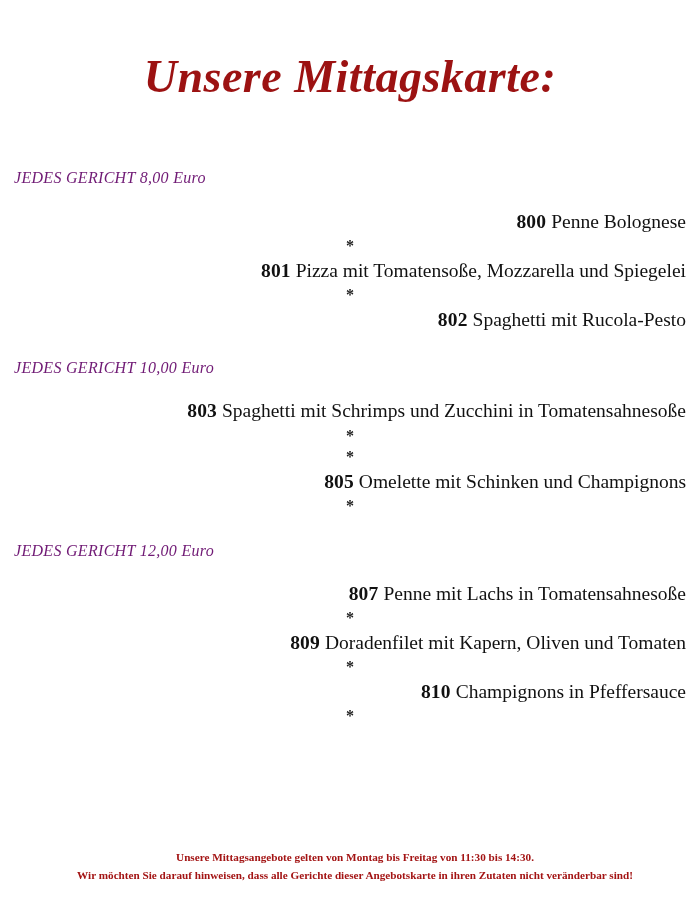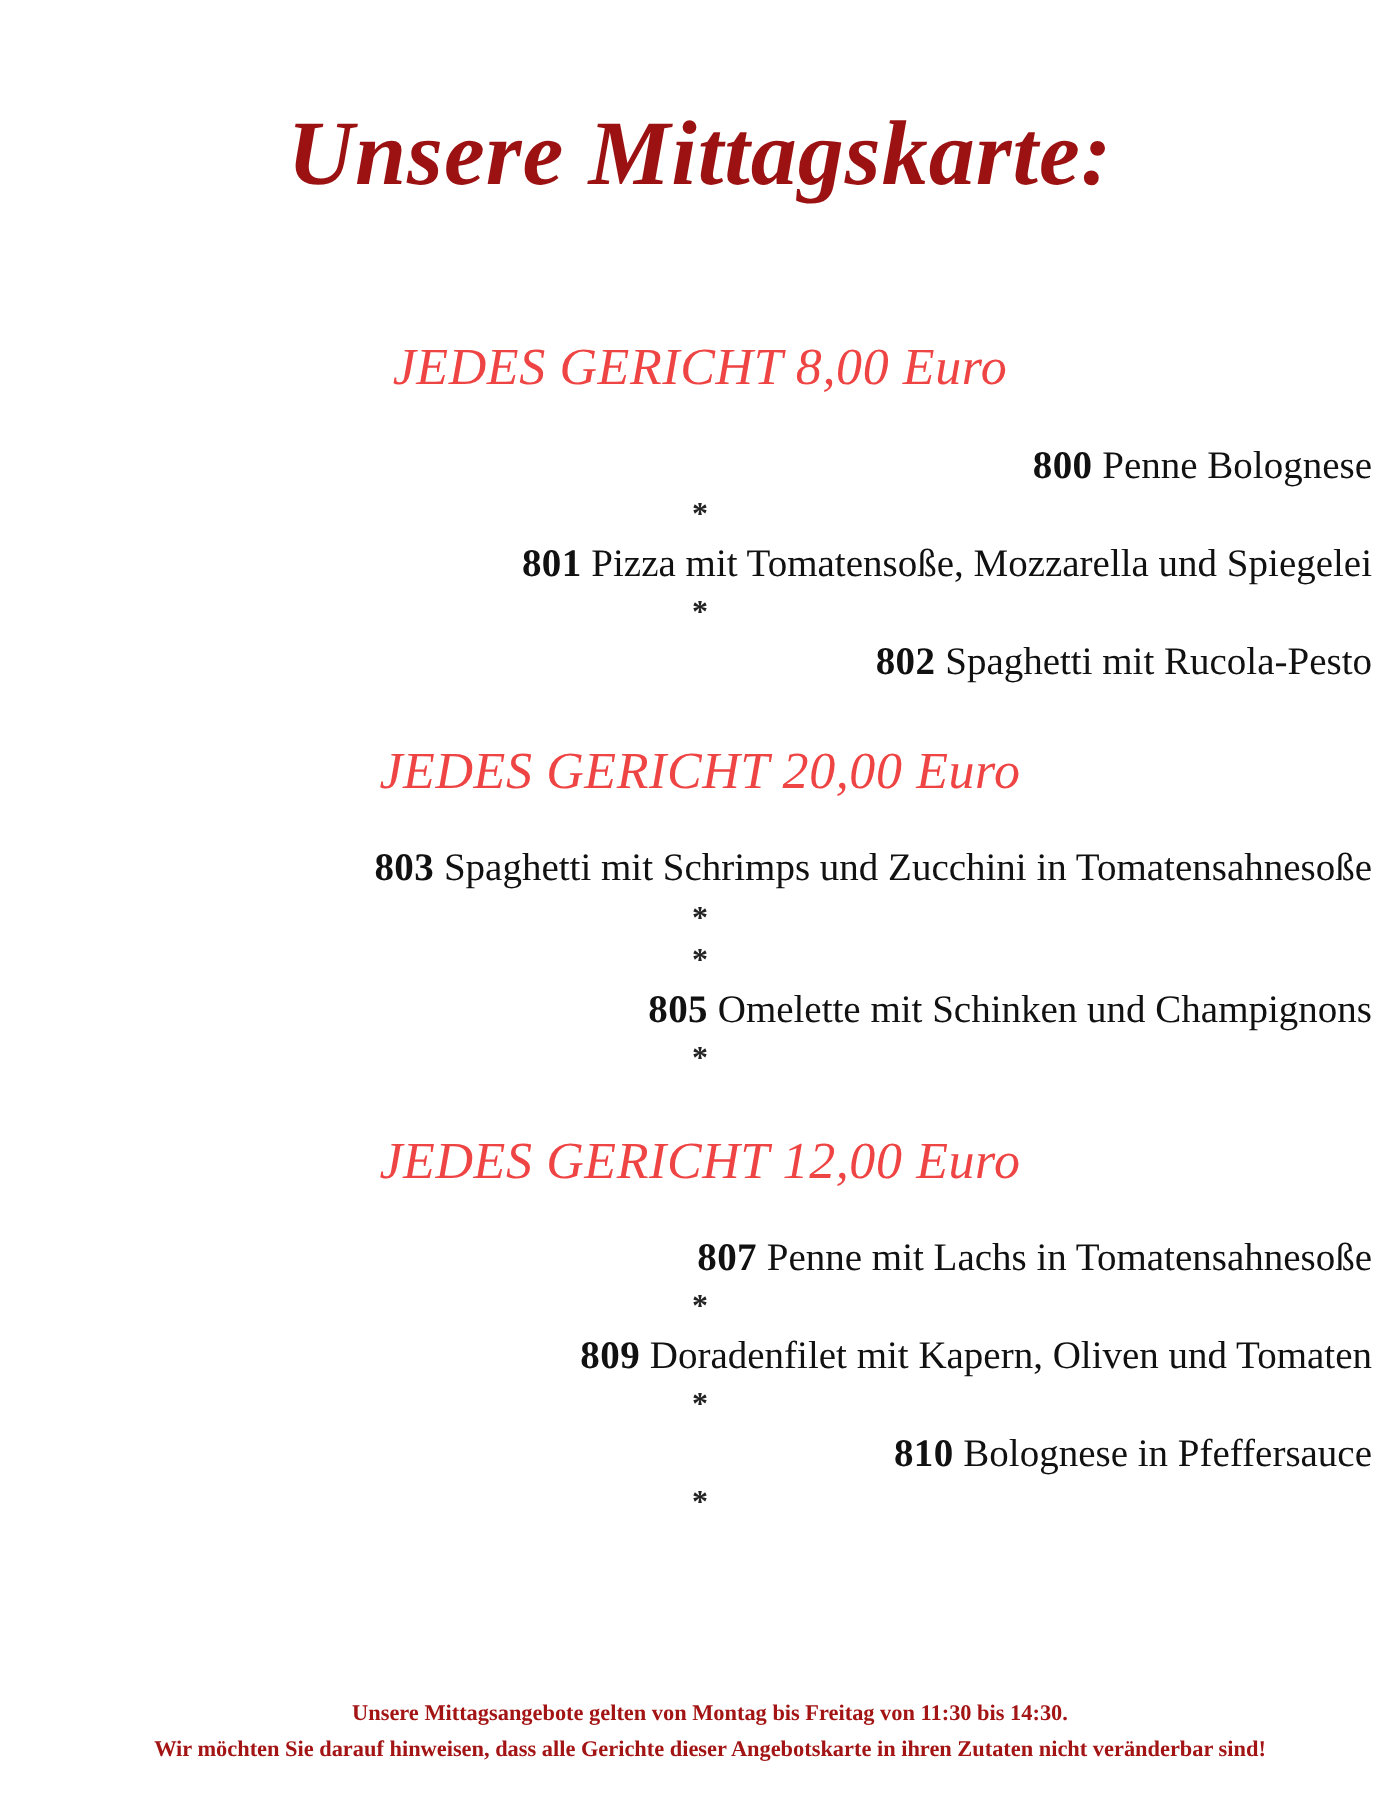--- a/index.html
+++ b/index.html
@@ -37,24 +37,23 @@
   }
 
   
   .sections {
     margin-top: 36px;
   }
   .section + .section {
     margin-top: 26px;
   }
   .section-header {
-    text-align: center;
-    color: #ef4444;
+    color: #701a75;
     font-style: italic;
-    font-size: 26px;
+    font-size: 16px;
     letter-spacing: 0.3px;
     margin-bottom: 22px;
     line-height: 1.2;
   }
   .items {
     display: block;
   }
   .item {
     text-align: right;
     font-size: 19.5px;
@@ -107,37 +106,37 @@
         <div class="section-header">JEDES GERICHT 8,00 Euro</div>
         <div class="items">
           <div class="item"><span class="item-number">800</span> <span class="item-desc">Penne Bolognese</span></div>
           <div class="sep">*</div>
           <div class="item"><span class="item-number">801</span> <span class="item-desc">Pizza mit Tomatensoße,  Mozzarella und Spiegelei</span></div>
           <div class="sep">*</div>
           <div class="item"><span class="item-number">802</span> <span class="item-desc"> Spaghetti mit Rucola-Pesto</span></div>
         </div>
       </div>
       <div class="section">
-        <div class="section-header">JEDES GERICHT 20,00 Euro</div>
+        <div class="section-header">JEDES GERICHT 10,00 Euro</div>
         <div class="items">
           <div class="item"><span class="item-number">803</span> <span class="item-desc">Spaghetti mit Schrimps und Zucchini in Tomatensahnesoße</span></div>
           <div class="sep">*</div>
           <div class="sep">*</div>
           <div class="item"><span class="item-number">805</span> <span class="item-desc">Omelette mit Schinken und Champignons</span></div>
           <div class="sep">*</div>
         </div>
       </div>
       <div class="section">
         <div class="section-header">JEDES GERICHT 12,00 Euro</div>
         <div class="items">
           <div class="item"><span class="item-number">807</span> <span class="item-desc"> Penne mit Lachs in Tomatensahnesoße</span></div>
           <div class="sep">*</div>
           <div class="item"><span class="item-number">809</span> <span class="item-desc">Doradenfilet mit Kapern, Oliven und Tomaten</span></div>
           <div class="sep">*</div>
-          <div class="item"><span class="item-number">810</span> <span class="item-desc">Bolognese in Pfeffersauce</span></div>
+          <div class="item"><span class="item-number">810</span> <span class="item-desc">Champignons in Pfeffersauce</span></div>
           <div class="sep">*</div>
         </div>
       </div>
     </div>
 
   <div class="footer">
     <div class="footer-line">Unsere Mittagsangebote gelten von Montag bis Freitag von 11:30 bis 14:30.</div>
     <div class="footer-line">Wir möchten Sie darauf hinweisen, dass alle Gerichte dieser Angebotskarte in ihren Zutaten nicht veränderbar sind!</div>
   </div>
 

